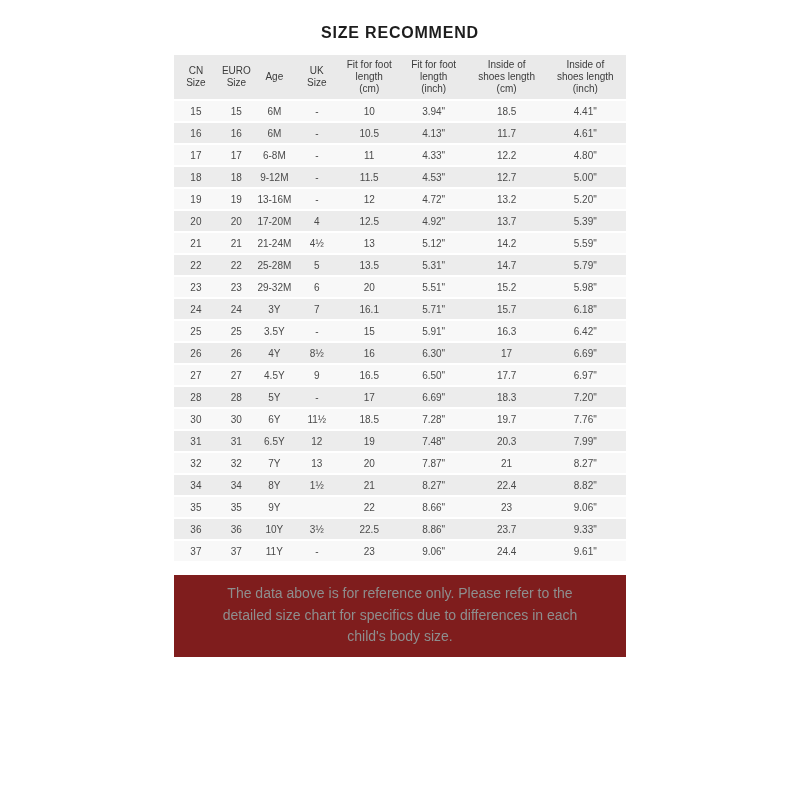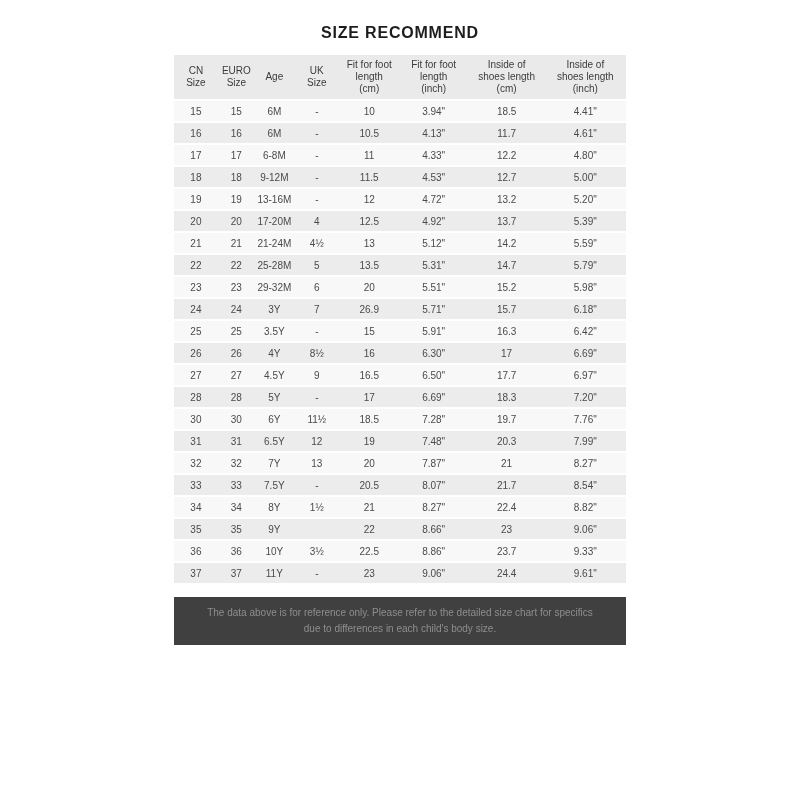--- a/index.html
+++ b/index.html
@@ -52,23 +52,23 @@
     text-align: center;
     vertical-align: middle;
     height: 22px;
     border-bottom: 2px solid #ffffff;
   }
   tbody tr:nth-child(odd)  { background: #f8f8f8; }
   tbody tr:nth-child(even) { background: #ececec; }
   .footnote {
     width: 452px;
     margin: 0 auto;
-    background: #404040;
+    background: #7f1d1d;
     color: #8e8e8e;
-    font-size: 10px;
+    font-size: 14px;
     line-height: 1.55;
     text-align: center;
     padding: 8px 30px 9px;
   }
   
   col.c0 { width: 9.7%; }
   col.c1 { width: 8.2%; }
   col.c2 { width: 8.6%; }
   col.c3 { width: 10.2%; }
   col.c4 { width: 13.0%; }
@@ -206,21 +206,21 @@
             <td>20</td>
             <td>5.51"</td>
             <td>15.2</td>
             <td>5.98"</td>
           </tr>
           <tr>
             <td>24</td>
             <td>24</td>
             <td>3Y</td>
             <td>7</td>
-            <td>26.9</td>
+            <td>16.1</td>
             <td>5.71"</td>
             <td>15.7</td>
             <td>6.18"</td>
           </tr>
           <tr>
             <td>25</td>
             <td>25</td>
             <td>3.5Y</td>
             <td>-</td>
             <td>15</td>
@@ -282,30 +282,20 @@
             <td>32</td>
             <td>32</td>
             <td>7Y</td>
             <td>13</td>
             <td>20</td>
             <td>7.87"</td>
             <td>21</td>
             <td>8.27"</td>
           </tr>
           <tr>
-            <td>33</td>
-            <td>33</td>
-            <td>7.5Y</td>
-            <td>-</td>
-            <td>20.5</td>
-            <td>8.07"</td>
-            <td>21.7</td>
-            <td>8.54"</td>
-          </tr>
-          <tr>
             <td>34</td>
             <td>34</td>
             <td>8Y</td>
             <td>1½</td>
             <td>21</td>
             <td>8.27"</td>
             <td>22.4</td>
             <td>8.82"</td>
           </tr>
           <tr>

